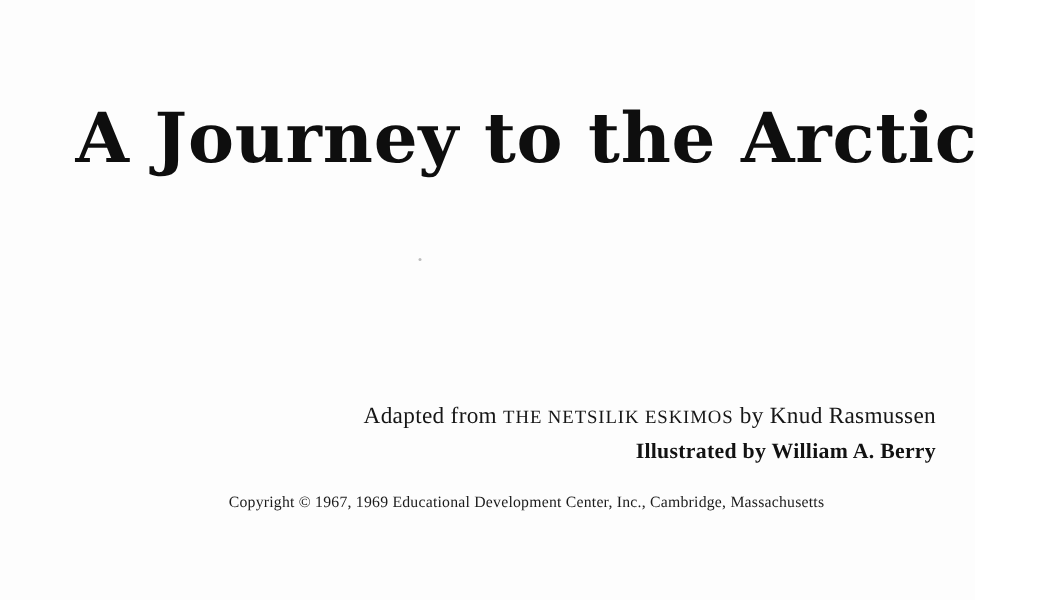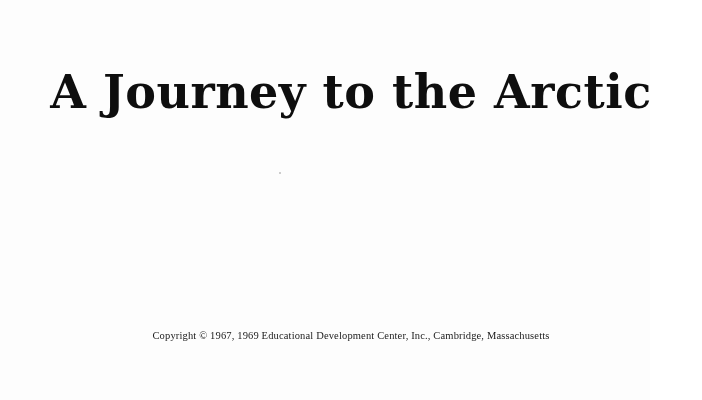--- a/index.html
+++ b/index.html
@@ -87,16 +87,20 @@
 </style>
 </head>
 <body>
 
 <div class="page">
 
   <h1 class="title">A Journey to the Arctic</h1>
 
   <div class="speck"></div>
 
+  <div class="credits">
+    <div class="credit-line-1"><span>Adapted from </span><span class="smallcaps">THE NETSILIK ESKIMOS</span><span> by Knud Rasmussen</span></div>
+    <div class="credit-line-2">Illustrated by William A. Berry</div>
+  </div>
 
   <div class="copyright">Copyright © 1967, 1969 Educational Development Center, Inc., Cambridge, Massachusetts</div>
 
 </div>
 
 </body></html>

